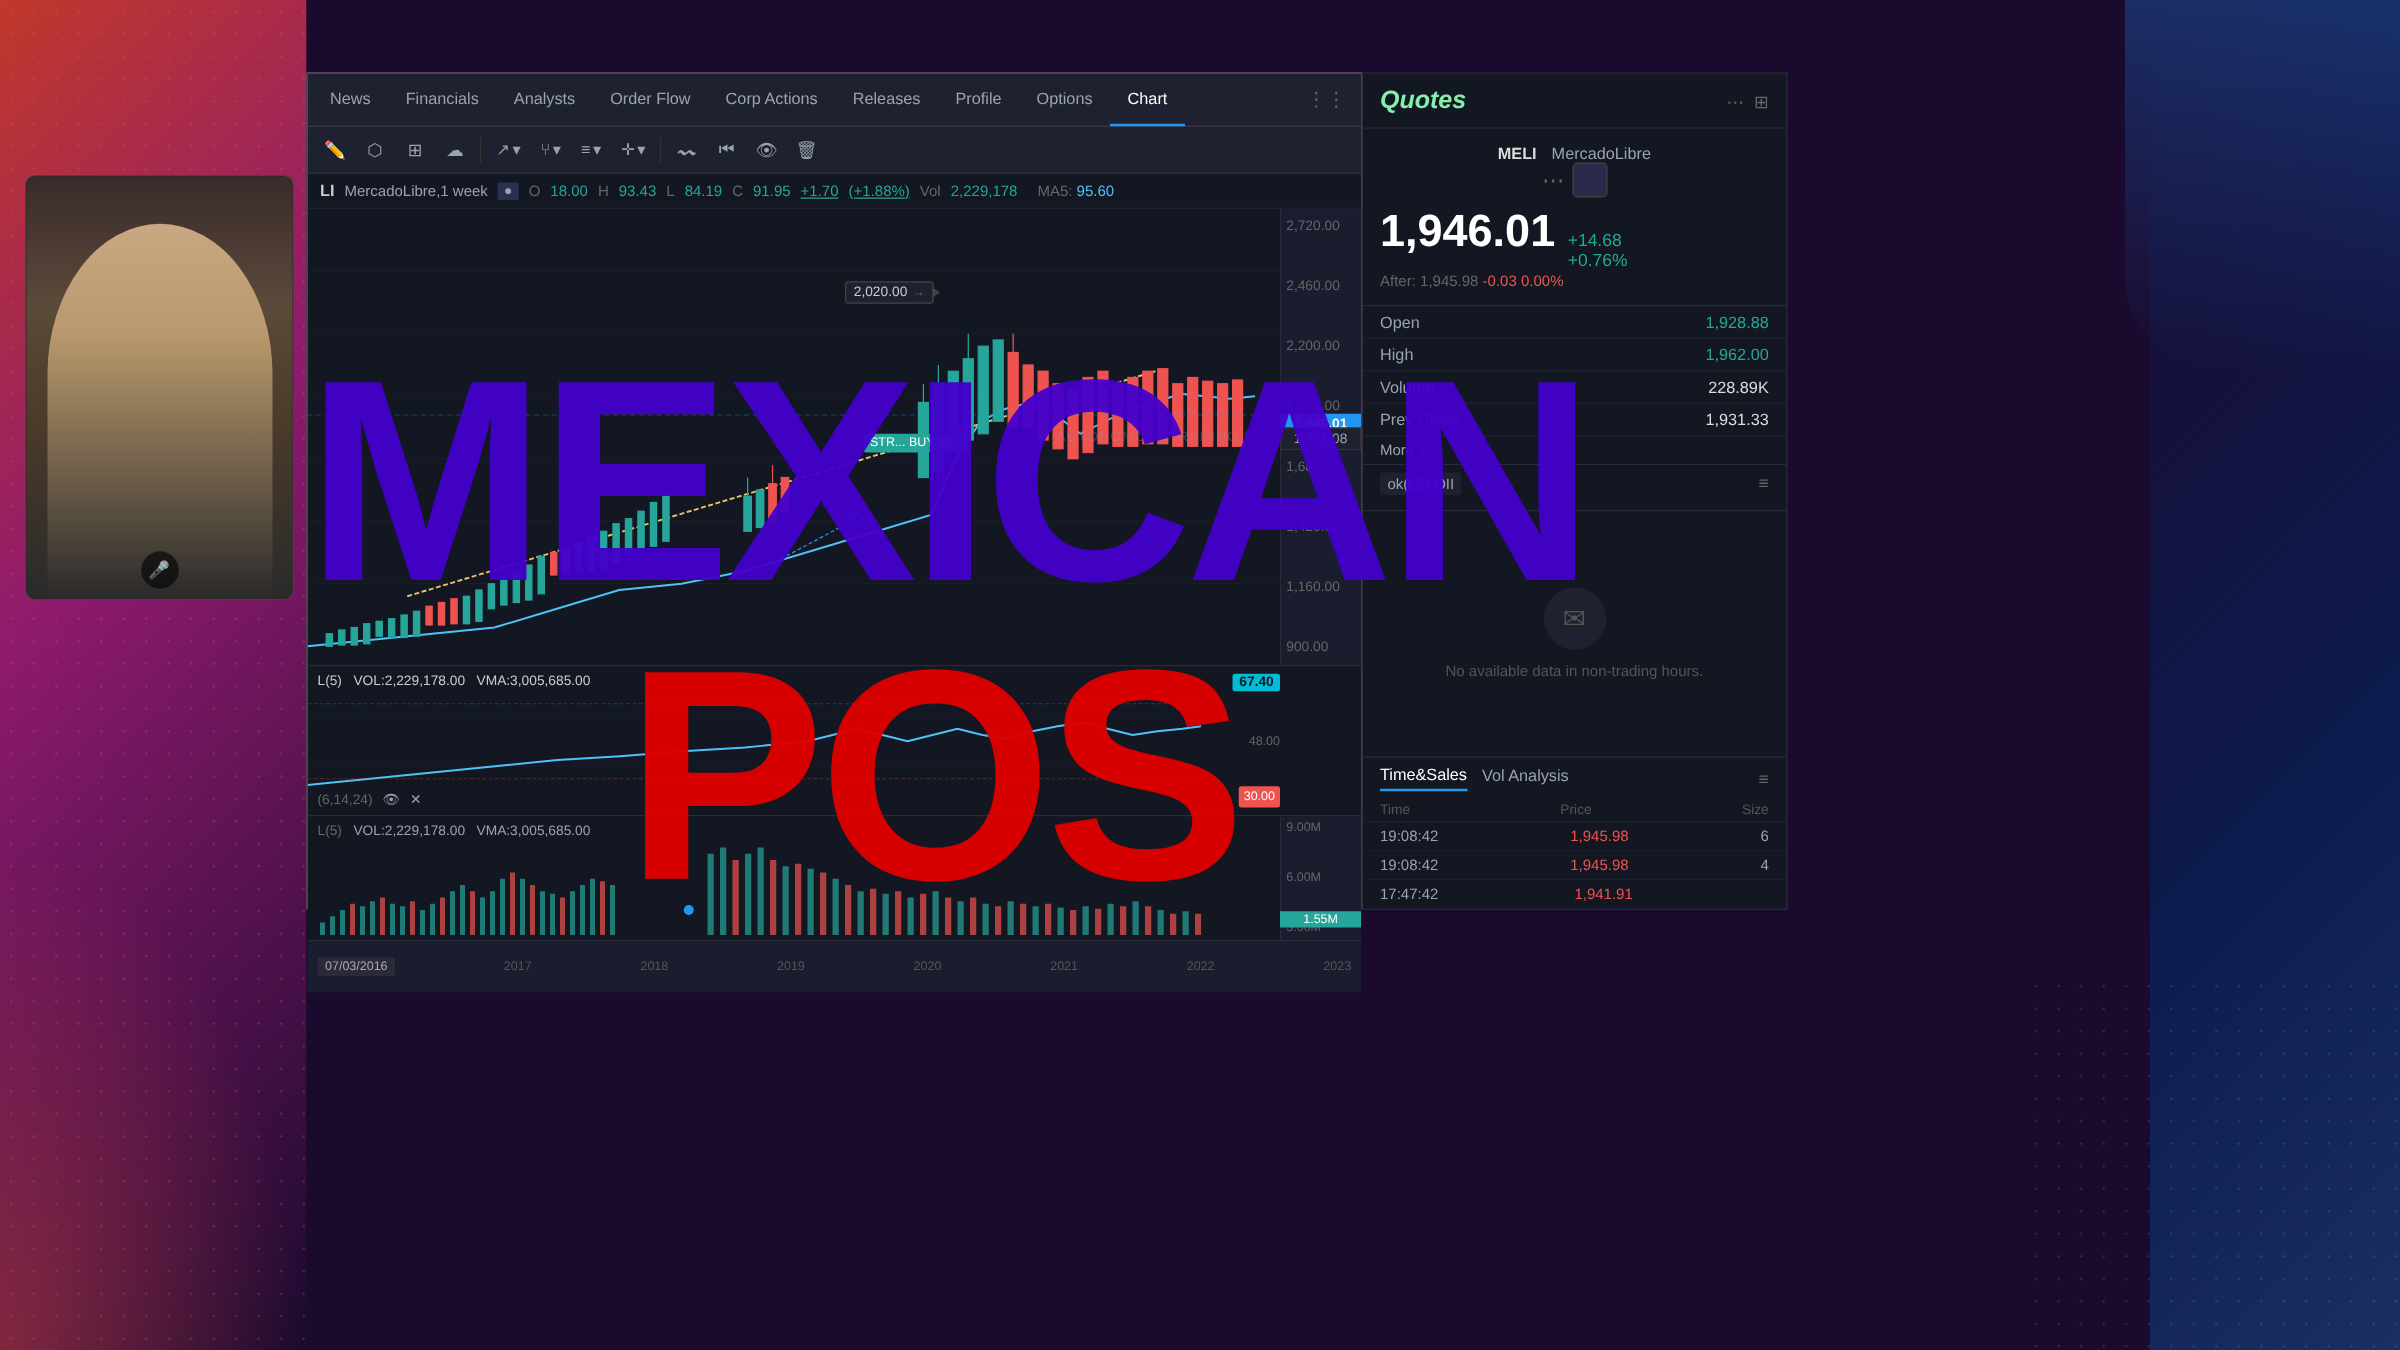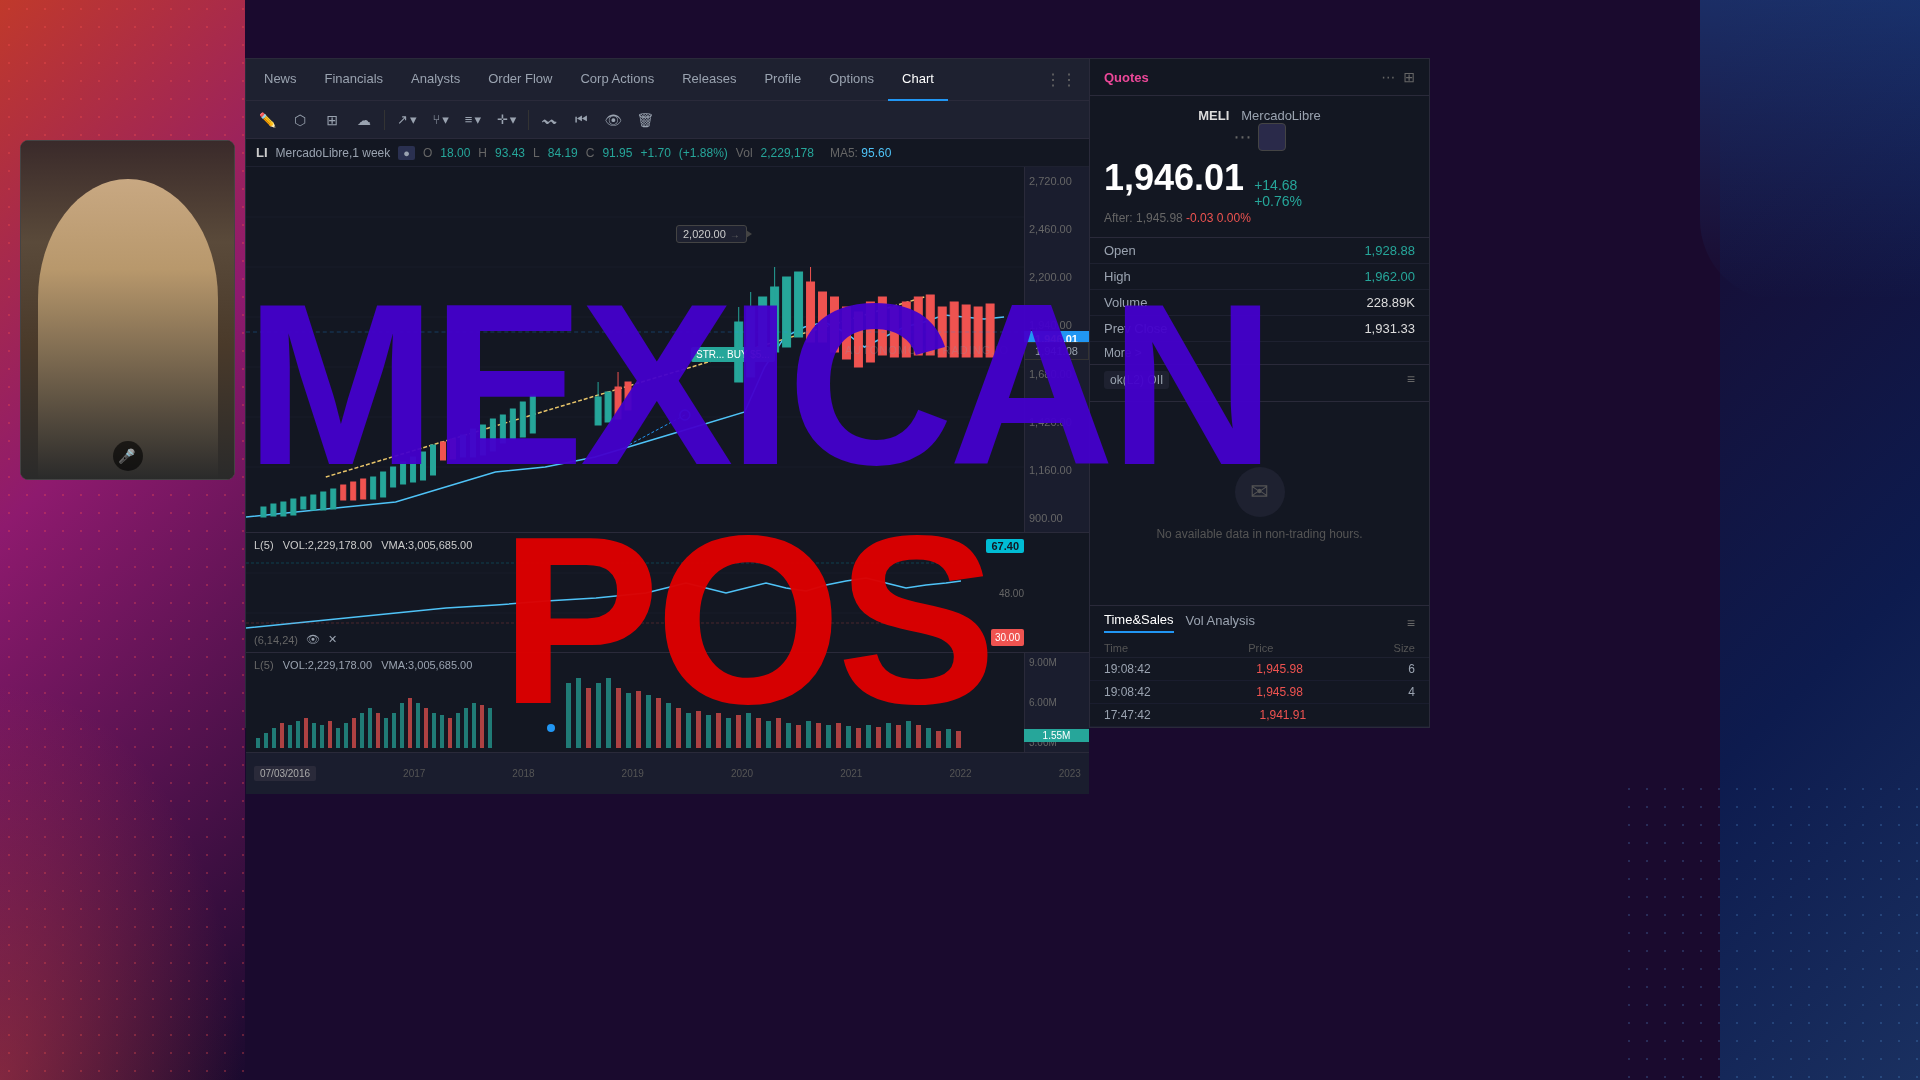--- a/index.html
+++ b/index.html
@@ -206,21 +206,21 @@
     .chart-symbol {
       font-weight: bold;
       color: #ccc;
       font-size: 13px;
     }
     .chart-timeframe {
       color: #9aa3b0;
     }
     .ohlc-label { color: #666; }
     .ohlc-value { color: #26a69a; }
-    .ohlc-change { color: #26a69a; }
+    .ohlc-change { color: #26a69a; text-decoration: underline; }
     .vol-value { color: #26a69a; }
     .ma-label { color: #666; }
     .ma-value { color: #4fc3f7; }
 
     
     .chart-area {
       position: relative;
       height: 365px;
       background: #131722;
       overflow: hidden;
@@ -466,23 +466,24 @@
       flex-direction: column;
     }
     .quotes-header {
       display: flex;
       align-items: center;
       justify-content: space-between;
       padding: 10px 14px;
       border-bottom: 1px solid #2a2a3a;
     }
     .quotes-title {
-      font-size: 13px;
+      font-size: 20px;
       font-weight: 600;
-      color: #ec4899;
+      color: #86efac;
+      font-style: italic;
     }
     .quotes-actions {
       display: flex;
       gap: 8px;
       color: #666;
       font-size: 14px;
     }
 
     
     .stock-info {

